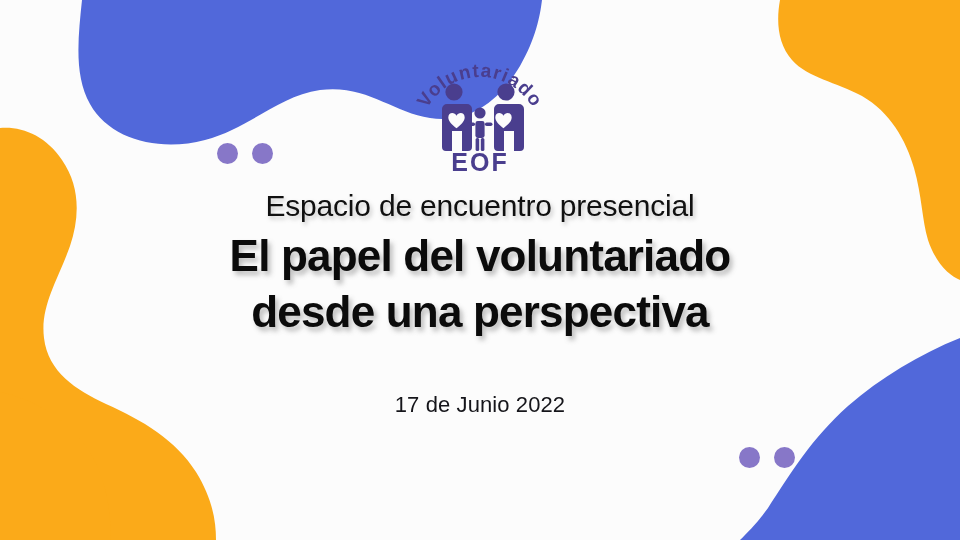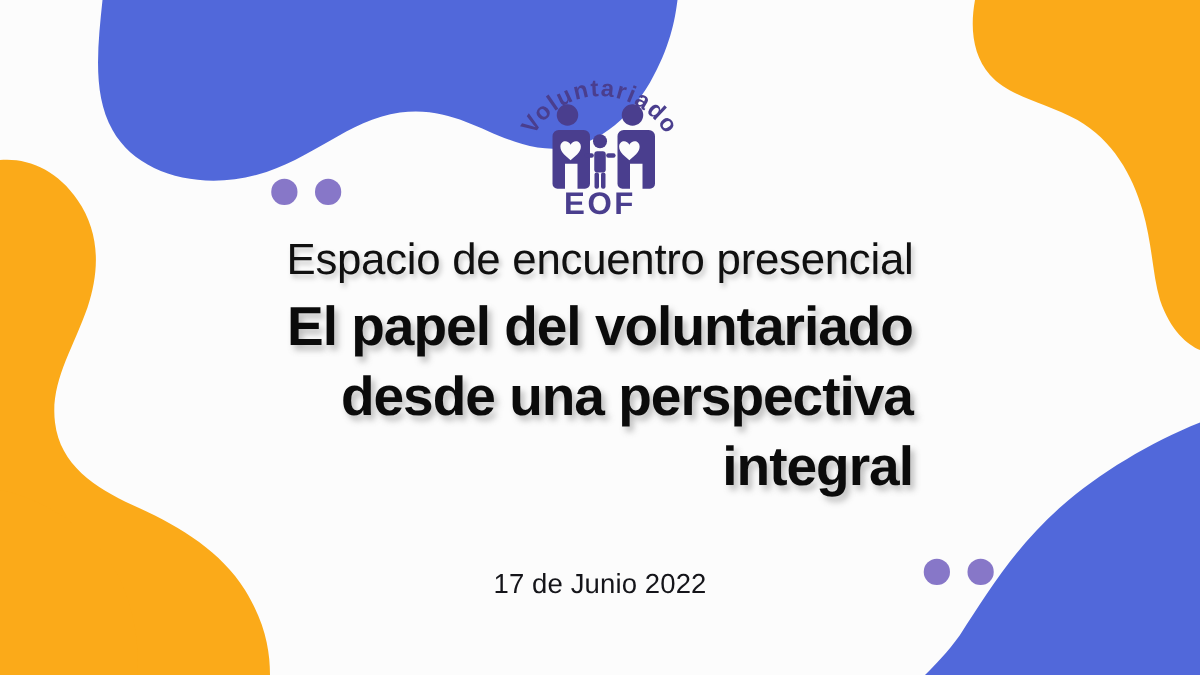--- a/index.html
+++ b/index.html
@@ -57,39 +57,39 @@
   }
 
   #logo-wrap {
     margin-top: 58px;
     width: 150px;
     height: 115px;
   }
 
   #subtitle {
     margin-top: 16px;
-    font-size: 35px;
+    font-size: 30px;
     font-weight: 400;
     color: #101010;
     letter-spacing: -0.2px;
     text-shadow: 2px 3px 4px rgba(120,120,120,0.40);
     line-height: 1.1;
   }
 
   #title {
     margin-top: 6px;
     font-size: 44px;
     font-weight: 700;
     color: #0b0b0b;
     letter-spacing: -0.8px;
     line-height: 1.28;
     max-width: 700px;
     text-shadow: 3px 4px 5px rgba(110,110,110,0.45);
   }
-  #title .tline { display: block; text-align: right; }
+  #title .tline { display: block; }
 
   #date {
     margin-top: 22px;
     font-size: 22px;
     font-weight: 400;
     color: #15151a;
     letter-spacing: 0.1px;
   }
 </style>
 </head>
@@ -172,18 +172,17 @@
 
         <text x="75" y="113" text-anchor="middle" font-family="'Liberation Sans', sans-serif" font-size="25" font-weight="700" fill="#4a3e8e" letter-spacing="2">EOF</text>
       </svg>
     </div>
 
     <div id="subtitle">Espacio de encuentro presencial</div>
 
     <h1 id="title">
       <span class="tline">El papel del voluntariado</span>
       <span class="tline">desde una perspectiva</span>
-      <span class="tline">integral</span>
     </h1>
 
     <div id="date">17 de Junio 2022</div>
   </div>
 </div>
 
 </body></html>

